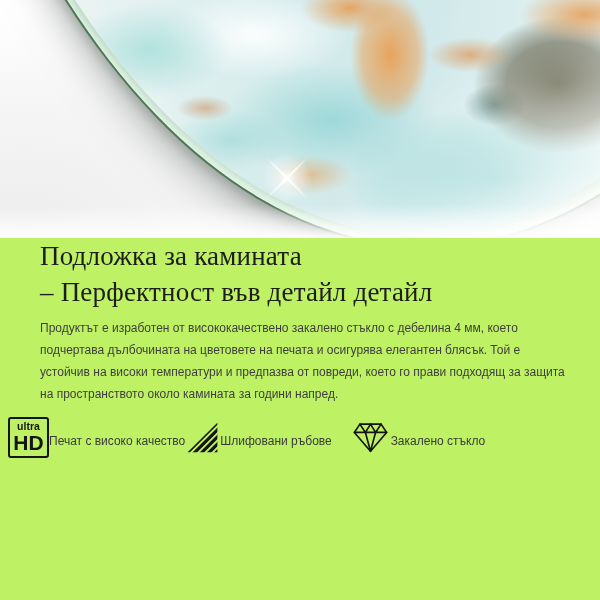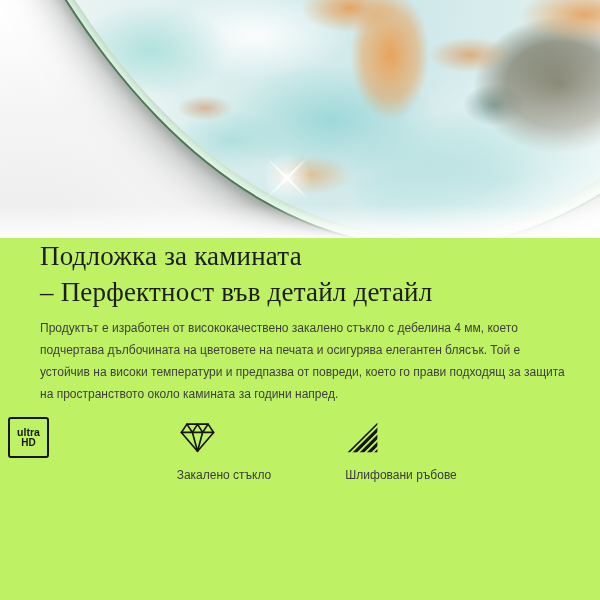--- a/index.html
+++ b/index.html
@@ -51,28 +51,28 @@
 
   
   .content { position:absolute; left:0; top:238px; width:600px; }
   .title { margin:0 0 0 40px; font-family:"Liberation Serif","DejaVu Serif",serif;
            font-weight:400; font-size:27px; line-height:36px; color:#1d1d1d; letter-spacing:0.2px; }
   .desc  { margin:7px 28px 0 40px; font-size:12px; line-height:22px; color:#3e3e3e; }
 
   
   .features { margin:9px 0 0 8px; width:506px; display:grid;
               grid-template-columns:repeat(3,1fr); row-gap:10px; }
-  .feature  { display:flex; flex-direction:column; align-items:flex-start; }
+  .feature  { display:flex; flex-direction:row; align-items:center; }
   .icon-box { height:46px; display:flex; align-items:center; justify-content:center; }
   .flabel   { margin-top:8px; font-size:12px; color:#3a3a3a; white-space:nowrap; }
   .icon-svg { stroke:#151515; fill:none; stroke-width:2.2; stroke-linecap:round; stroke-linejoin:round; }
   .uhd { width:37px; height:37px; border:2.5px solid #151515; border-radius:3px; color:#151515;
          display:flex; flex-direction:column; align-items:center; justify-content:center; }
   .uhd .t1 { font-size:10.5px; font-weight:700; line-height:1; margin-top:1px; }
-  .uhd .t2 { font-size:10px;  font-weight:700; line-height:1.05; }
+  .uhd .t2 { font-size:21px;  font-weight:700; line-height:1.05; }
 </style>
 </head>
 <body>
 
 <div class="page">
 
   <div class="hero">
     <div class="glass-edge"></div>
     <div class="glass-print">
       <div class="marble"></div>
@@ -91,45 +91,46 @@
     <div class="features">
 
 
       <div class="feature">
         <div class="icon-box">
           <div class="uhd">
             <span class="t1">ultra</span>
             <span class="t2">HD</span>
           </div>
         </div>
+        <div class="flabel">Печат с високо качество</div>
       </div>
 
-
-      <div class="feature">
-        <div class="icon-box">
-          <svg class="icon-svg" width="41" height="35" viewBox="0 0 44 38" style="stroke-width:1.8">
-            <path d="M10.5 4.5 H33.5 L39.5 13.5 L22 34 L4.5 13.5 Z"></path>
-            <path d="M4.5 13.5 H39.5 M10.5 4.5 L16.5 13.5 L22 4.5 L27.5 13.5 L33.5 4.5 M16.5 13.5 L22 34 L27.5 13.5"></path>
-          </svg>
-        </div>
-        <div class="flabel">Закалено стъкло</div>
-      </div>
 
       <div class="feature">
         <div class="icon-box">
           <svg width="35" height="35" viewBox="0 0 44 44">
             <defs>
                 <clipPath id="tri">
                   <path d="M3 41 L41 3 L41 41 Z"></path>
                 </clipPath>
               </defs>
             <g clip-path="url(#tri)" stroke="#151515" stroke-width="4">
               <path d="M-2 46 L44 0 M7 46 L53 0 M16 46 L62 0 M25 46 L71 0 M34 46 L80 0"></path>
             </g>
           </svg>
         </div>
         <div class="flabel">Шлифовани ръбове</div>
       </div>
 
+      <div class="feature">
+        <div class="icon-box">
+          <svg class="icon-svg" width="41" height="35" viewBox="0 0 44 38" style="stroke-width:1.8">
+            <path d="M10.5 4.5 H33.5 L39.5 13.5 L22 34 L4.5 13.5 Z"></path>
+            <path d="M4.5 13.5 H39.5 M10.5 4.5 L16.5 13.5 L22 4.5 L27.5 13.5 L33.5 4.5 M16.5 13.5 L22 34 L27.5 13.5"></path>
+          </svg>
+        </div>
+        <div class="flabel">Закалено стъкло</div>
+      </div>
+
 
     </div>
   </div>
 </div>
 
 </body></html>

